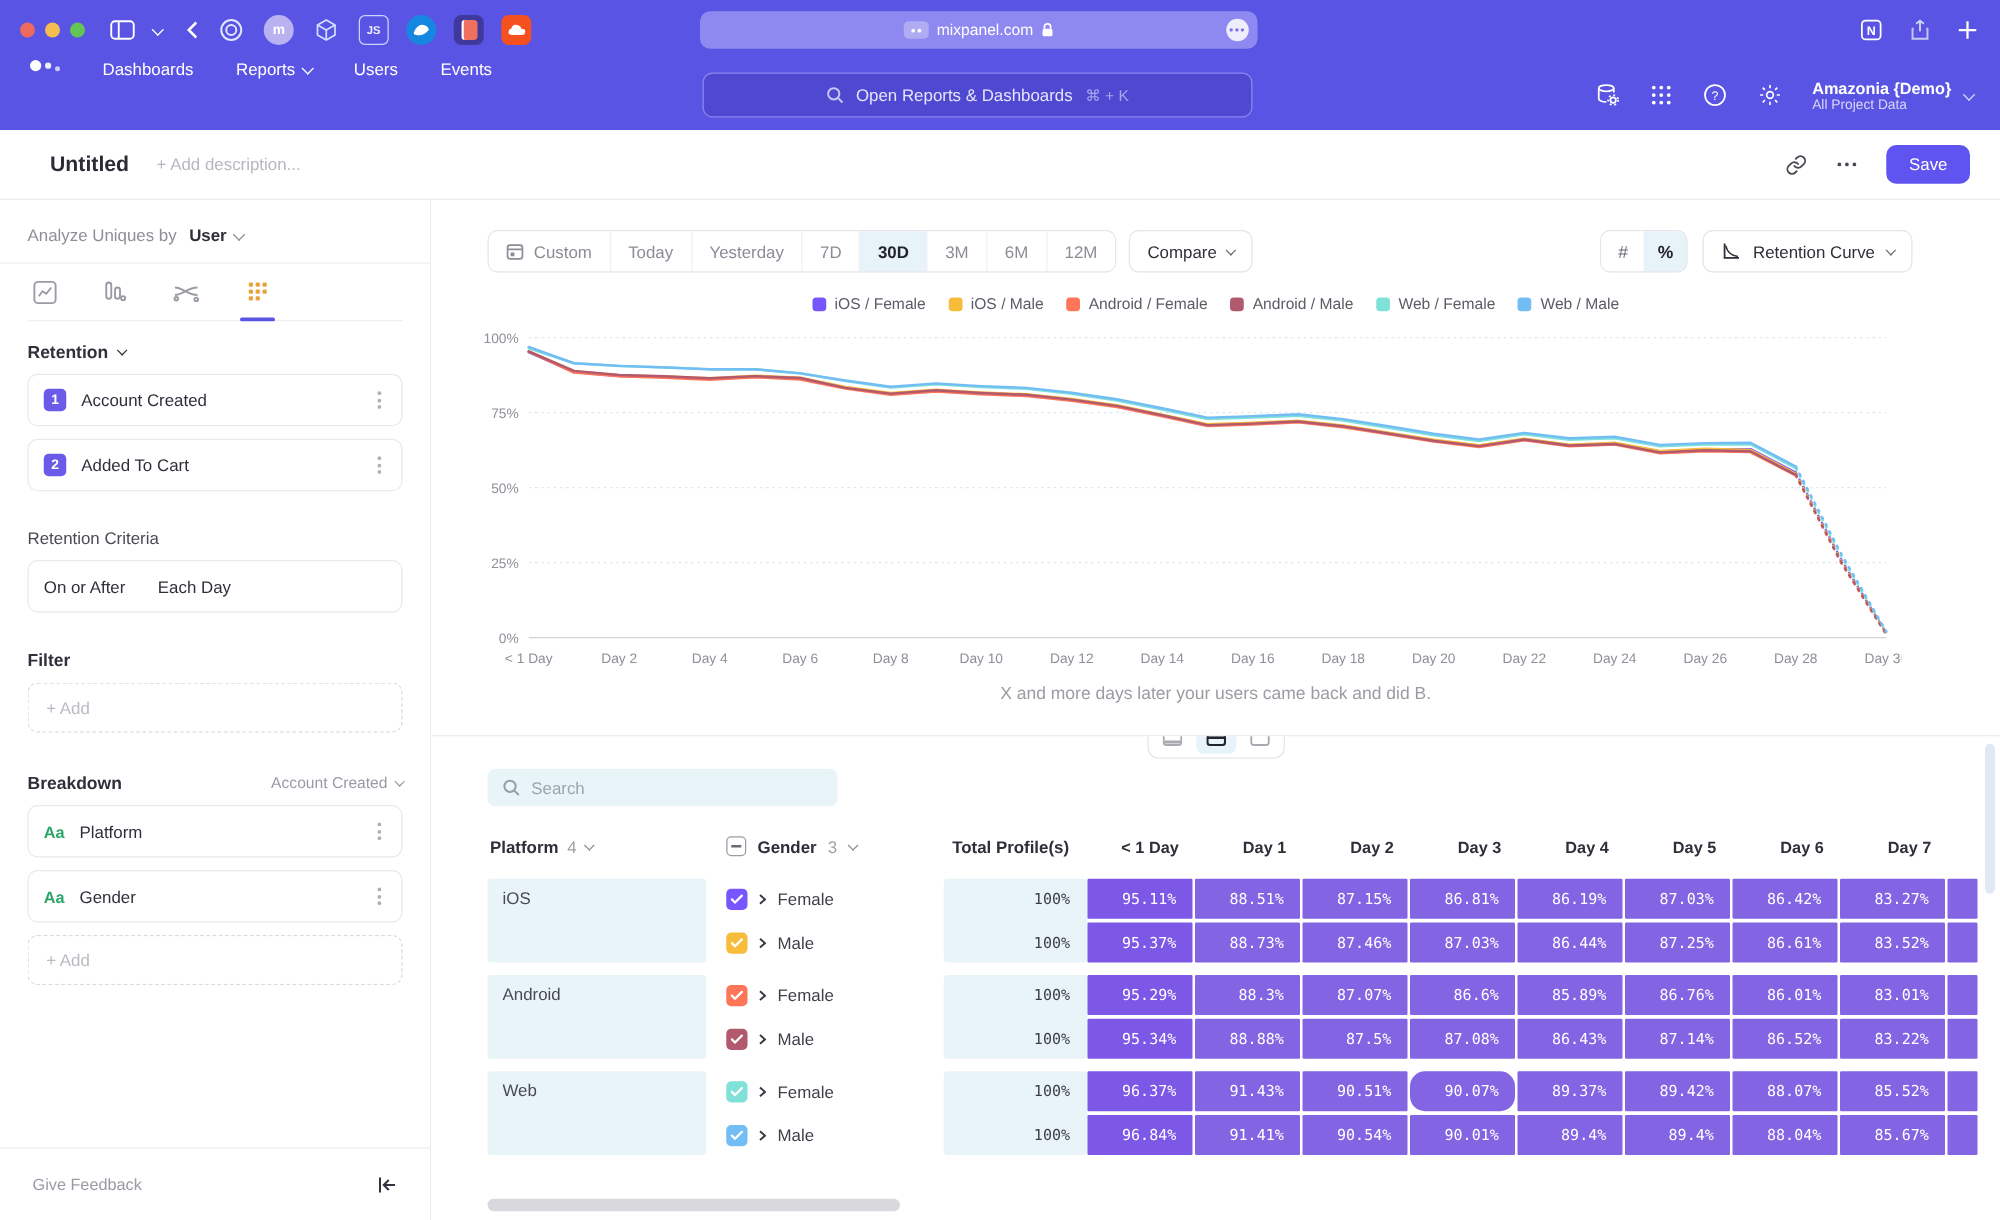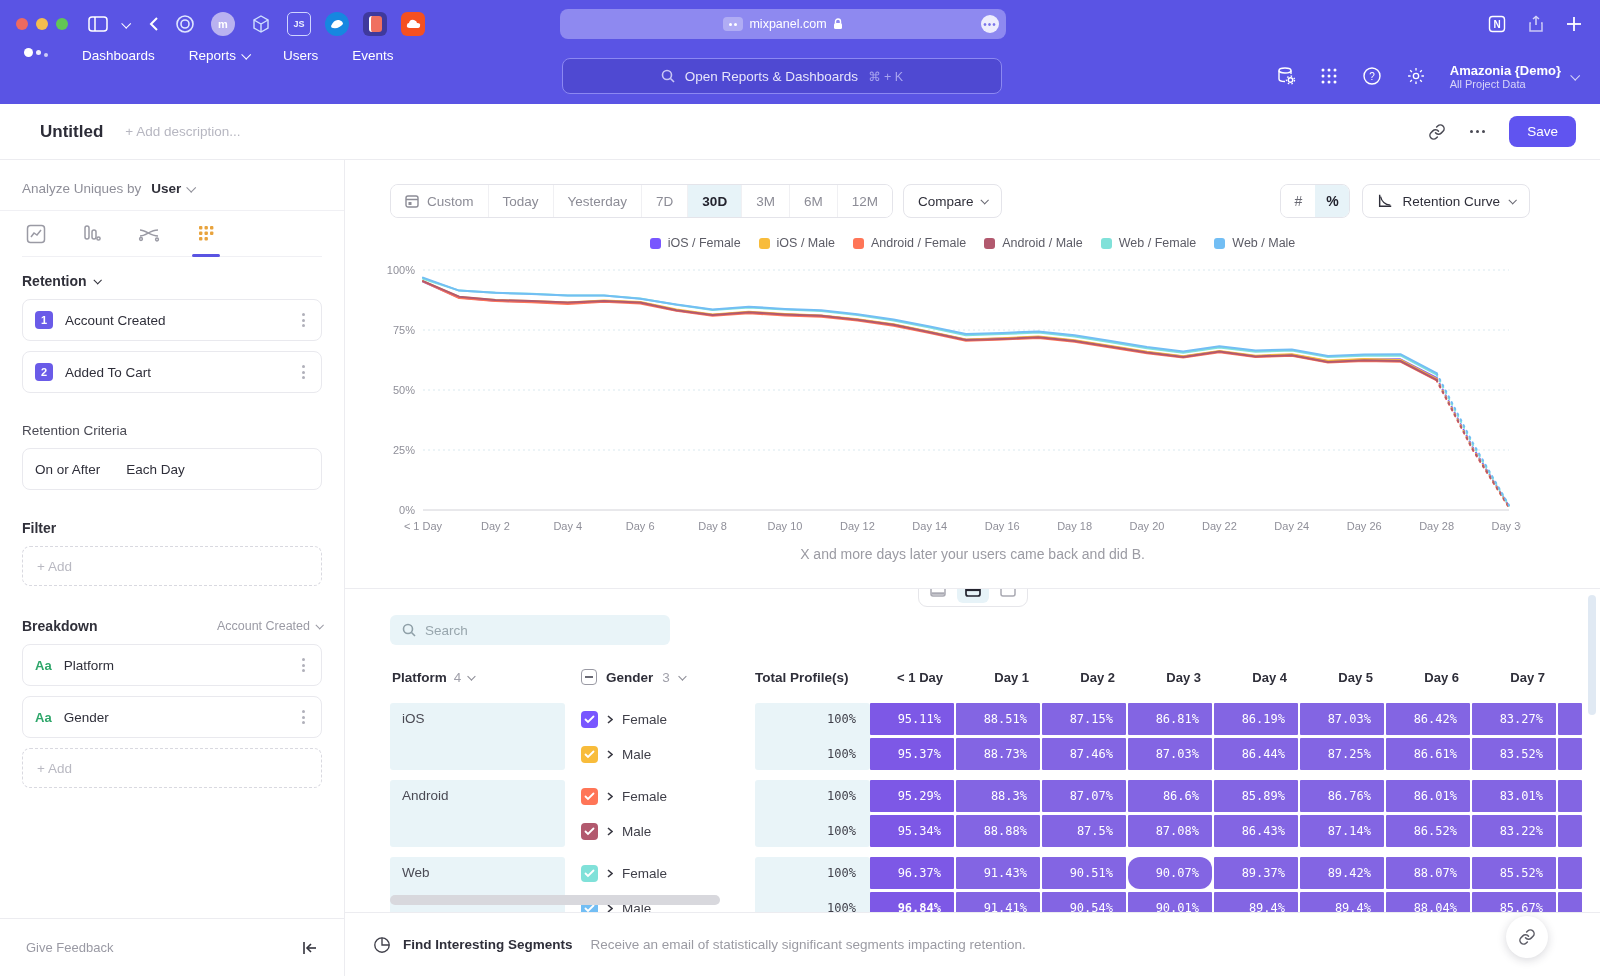--- a/index.html
+++ b/index.html
@@ -99,21 +99,21 @@
   .vtog.active { background:#e7f3f8; color:#23232e; }
   .search-box { width:280px; height:30px; border-radius:6px; background:#e9f4f8; display:flex; align-items:center; gap:9px; padding:0 12px; margin-bottom:16px; }
   .search-box input { border:none; outline:none; background:transparent; font-size:13.5px; color:#15803d; font-family:"Liberation Sans",sans-serif; width:220px; }
   .search-box input::placeholder { color:#98a6ad; }
 
   .tgrid { display:grid; grid-template-columns:185px 180px 115px repeat(8,86px) 24px; }
   .thead { height:32px; align-items:center; }
   .th-plat { padding-left:2px; font-size:13.5px; font-weight:bold; color:#2f2f3a; display:flex; align-items:center; gap:7px; }
   .th-count { color:#a0a0aa; font-weight:normal; }
   .th-gender { display:flex; align-items:center; gap:9px; padding-left:6px; font-size:13.5px; font-weight:bold; color:#2f2f3a; }
-  .th-total { text-align:left; padding-right:8px; font-size:13.5px; font-weight:bold; color:#2f2f3a; }
+  .th-total { text-align:center; padding-right:8px; font-size:13.5px; font-weight:bold; color:#2f2f3a; }
   .th-day { text-align:right; padding-right:13px; font-size:13px; font-weight:bold; color:#2f2f3a; }
   .chk { width:16px; height:16px; border:1.5px solid #9a9aa4; border-radius:4px; background:#fff; display:flex; align-items:center; justify-content:center; }
   .chk .dash { width:8px; height:1.6px; background:#6a6a74; }
 
   .tgroup { grid-auto-rows:32px; row-gap:3px; margin-top:10px; }
   .cell-platform { grid-column:1; grid-row:1 / span 2; background:#e9f4f8; border-radius:3px; margin-right:10px; padding:8px 12px; font-size:13.5px; color:#4a4a54; }
   .cell-total { grid-column:3; grid-row:1 / span 2; background:#e9f4f8; border-radius:3px; display:flex; flex-direction:column; row-gap:3px; }
   .total-val { height:32px; line-height:32px; text-align:right; padding-right:14px; font-family:"DejaVu Sans Mono",monospace; font-size:12px; color:#3f3f49; }
   .cell-gender { grid-column:2; display:flex; align-items:center; gap:9px; padding-left:6px; }
   .g-check { width:17px; height:17px; border-radius:4px; display:flex; align-items:center; justify-content:center; }
@@ -756,44 +756,30 @@
                   <polyline points="1.5,4.5 4,7 9.5,1.5"></polyline>
                 </svg>
               </span>
               <span>
                 <svg width="6" height="9" viewBox="0 0 6 9" fill="none" stroke="#3a3a44" stroke-width="1.6">
                   <polyline points="1,1 5,4.5 1,8"></polyline>
                 </svg>
               </span>
               <span class="g-label">Male</span>
             </div>
-            <div class="cell-val first" style="grid-area: 2 / 4; font-weight: bold;">96.84%</div>
+            <div class="cell-val first" style="grid-area: 2 / 4;">96.84%</div>
             <div class="cell-val" style="grid-area: 2 / 5;">91.41%</div>
             <div class="cell-val" style="grid-area: 2 / 6;">90.54%</div>
             <div class="cell-val" style="grid-area: 2 / 7;">90.01%</div>
             <div class="cell-val" style="grid-area: 2 / 8;">89.4%</div>
             <div class="cell-val" style="grid-area: 2 / 9;">89.4%</div>
             <div class="cell-val" style="grid-area: 2 / 10;">88.04%</div>
             <div class="cell-val" style="grid-area: 2 / 11;">85.67%</div>
             <div class="cell-val cell-sliver" style="grid-area: 2 / 12;"></div>
           </div>
         </div>
 
       <div class="hscroll"></div>
       <div class="vscroll"></div>
     </div>
 
-    <div class="main-footer">
-      <svg width="18" height="18" viewBox="0 0 20 20" fill="none" stroke="#3f3f49" stroke-width="1.5">
-          <circle cx="10" cy="10" r="8"></circle>
-          <path d="M10 2 v8 h8"></path>
-        </svg>
-      <span class="ft-title">Find Interesting Segments</span>
-      <span class="ft-desc">Receive an email of statistically significant segments impacting retention.</span>
-      <button class="float-link">
-        <svg width="18" height="18" viewBox="0 0 24 24" fill="none" stroke="#5c5c66" stroke-width="2" stroke-linecap="round">
-            <path d="M10 13a5 5 0 0 0 7.54.54l2.5-2.5a5 5 0 0 0-7.07-7.07L11.5 5.43"></path>
-            <path d="M14 11a5 5 0 0 0-7.54-.54l-2.5 2.5a5 5 0 0 0 7.07 7.07l1.46-1.46"></path>
-          </svg>
-      </button>
-    </div>
   </main>
 </div>
 
 </body></html>

